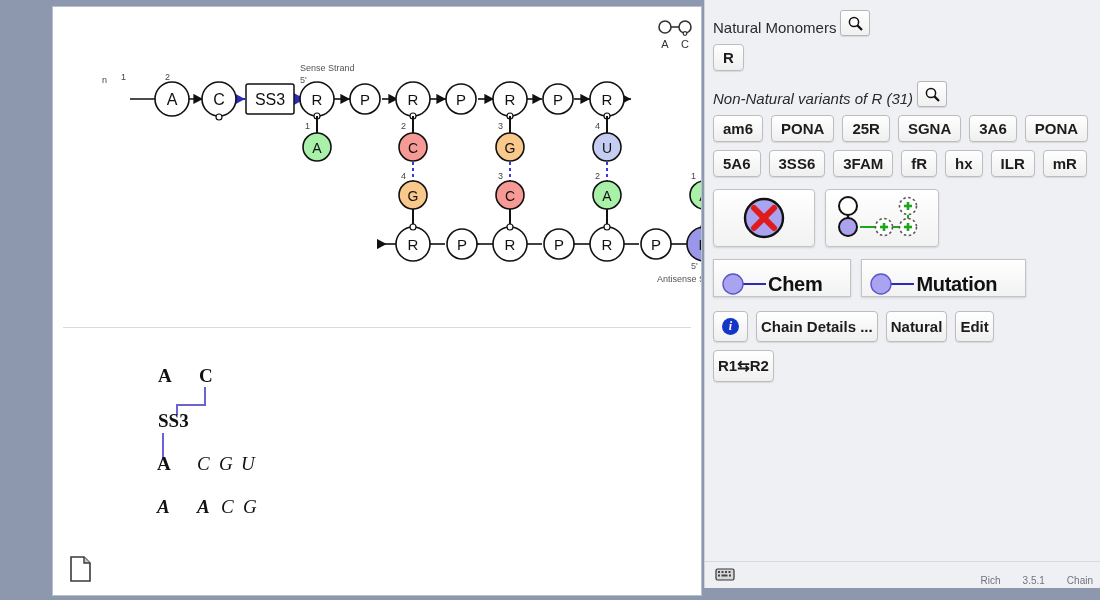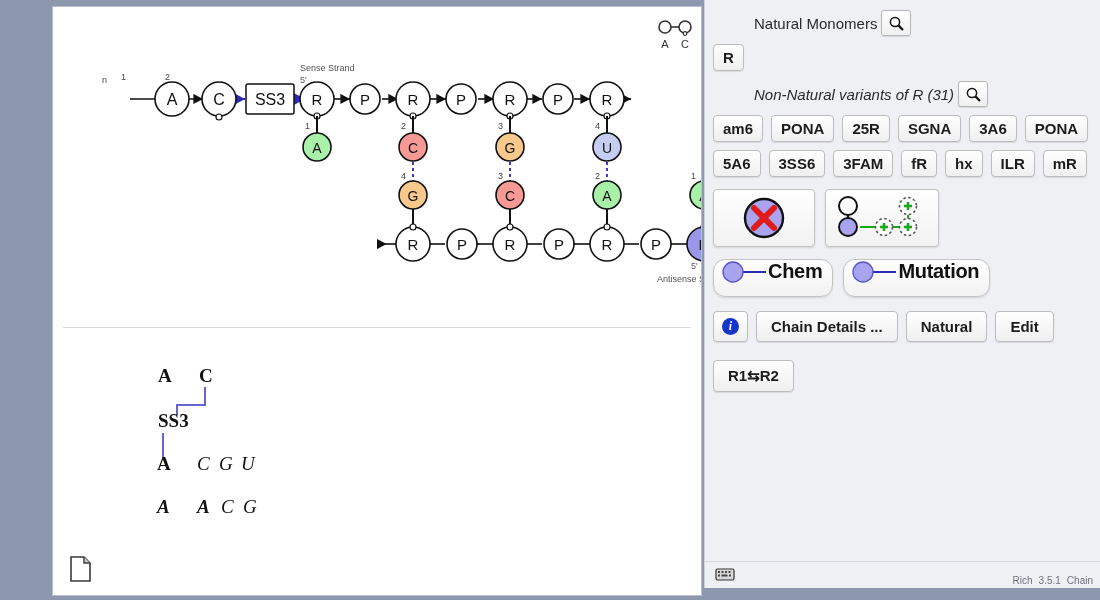--- a/index.html
+++ b/index.html
@@ -32,21 +32,21 @@
   
   .graph{position:absolute;left:0;top:0;width:648px;height:320px;}
   .seqarea{position:absolute;left:0;top:330px;width:648px;height:200px;}
 
   
   .right-panel{
     position:absolute;left:704px;top:0px;width:396px;height:588px;
     background:#eef0f3;
     border-left:1px solid #cfd4dc;
   }
-  .rp-row{display:flex;align-items:center;gap:4px;padding:0 8px;margin-left:41px;}
+  .rp-row{display:flex;align-items:flex-end;gap:4px;padding:0 8px;}
   .rp-label{
     font-size:15px;color:#2a2a2a;font-family:"Liberation Sans",sans-serif;
     white-space:nowrap;
   }
   .sec1{margin-top:10px;}
   .sec2{margin-top:10px;font-style:italic;}
 
   .icon-btn{
     width:30px;height:26px;border:1px solid #b6b6b6;border-radius:3px;
     background:linear-gradient(#ffffff,#f0f0f0);
@@ -70,57 +70,57 @@
     border:1px solid #c3c3c3;border-radius:4px;
     background:linear-gradient(#ffffff,#f2f2f2);
     box-shadow:0 1px 2px rgba(0,0,0,.12);
     display:flex;align-items:center;justify-content:center;cursor:pointer;
   }
   .big-btn.sq{width:100px;height:56px;}
   .big-btn.wide{width:112px;height:56px;}
 
   .chem-row{display:flex;gap:10px;padding:0 8px;margin-top:12px;}
   .chem-btn{
-    border:1px solid #c3c3c3;border-radius:12px;
+    border:1px solid #c3c3c3;border-radius:0;
     background:linear-gradient(#ffffff,#f2f2f2);
     box-shadow:0 1px 2px rgba(0,0,0,.12);
-    height:36px;display:flex;align-items:flex-start;cursor:pointer;
-    padding:0 10px 0 6px;gap:2px;
+    height:36px;display:flex;align-items:flex-end;cursor:pointer;
+    padding:0 28px 0 6px;gap:2px;
   }
   .chem-label{font-weight:bold;font-size:20px;color:#111;letter-spacing:-0.3px;
     font-family:"Liberation Sans",sans-serif;}
 
   .act-row{display:flex;gap:8px;padding:0 8px;margin-top:14px;align-items:stretch;}
   .act-btn{
     border:1px solid #bdbdbd;border-radius:4px;
     background:linear-gradient(#ffffff,#efefef);
     box-shadow:0 1px 1px rgba(0,0,0,.10);
     font-weight:bold;font-size:15px;color:#1c1c1c;
-    padding:6px 14px;cursor:pointer;display:flex;align-items:center;
+    padding:6px 4px;cursor:pointer;display:flex;align-items:center;
     font-family:"Liberation Sans",sans-serif;
   }
   .act-btn.info{padding:6px 8px;}
-  .swap-row{display:flex;padding:0 8px;margin-top:18px;}
+  .swap-row{display:flex;padding:0 8px;margin-top:8px;}
 
   .info-dot{
     width:17px;height:17px;border-radius:50%;
     background:#1436c8;display:inline-flex;align-items:center;justify-content:center;
     color:#fff;font-size:12px;font-weight:bold;font-style:italic;
     font-family:"Liberation Serif",serif;
   }
 
   
   .statusbar{
     position:absolute;left:0;bottom:0;width:396px;height:26px;
     border-top:1px solid #d5d9e0;background:#eef0f3;
   }
   .kbd-icon{position:absolute;left:10px;top:4px;width:20px;height:16px;}
   .status-text{
     position:absolute;right:8px;bottom:2px;
-    font-size:10px;color:#6f7480;display:flex;gap:6px;
+    font-size:10px;color:#6f7480;display:flex;gap:22px;
     font-family:"Liberation Sans",sans-serif;
   }
 
   
   .svgtext{font-family:"Liberation Sans",sans-serif;}
 </style>
 </head>
 <body>
 
 <div class="app">

